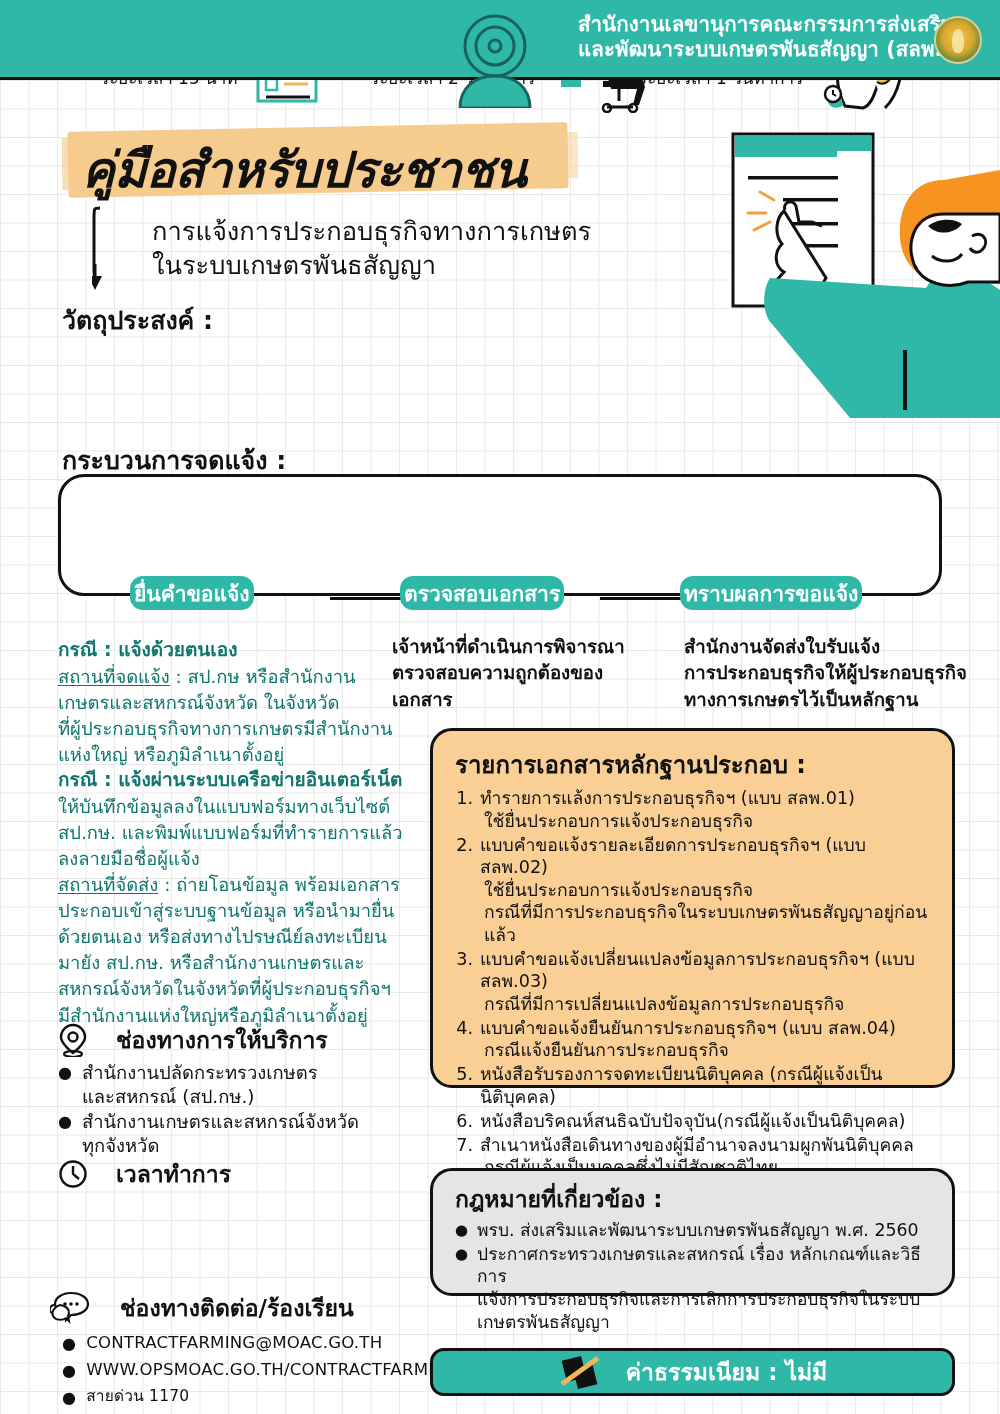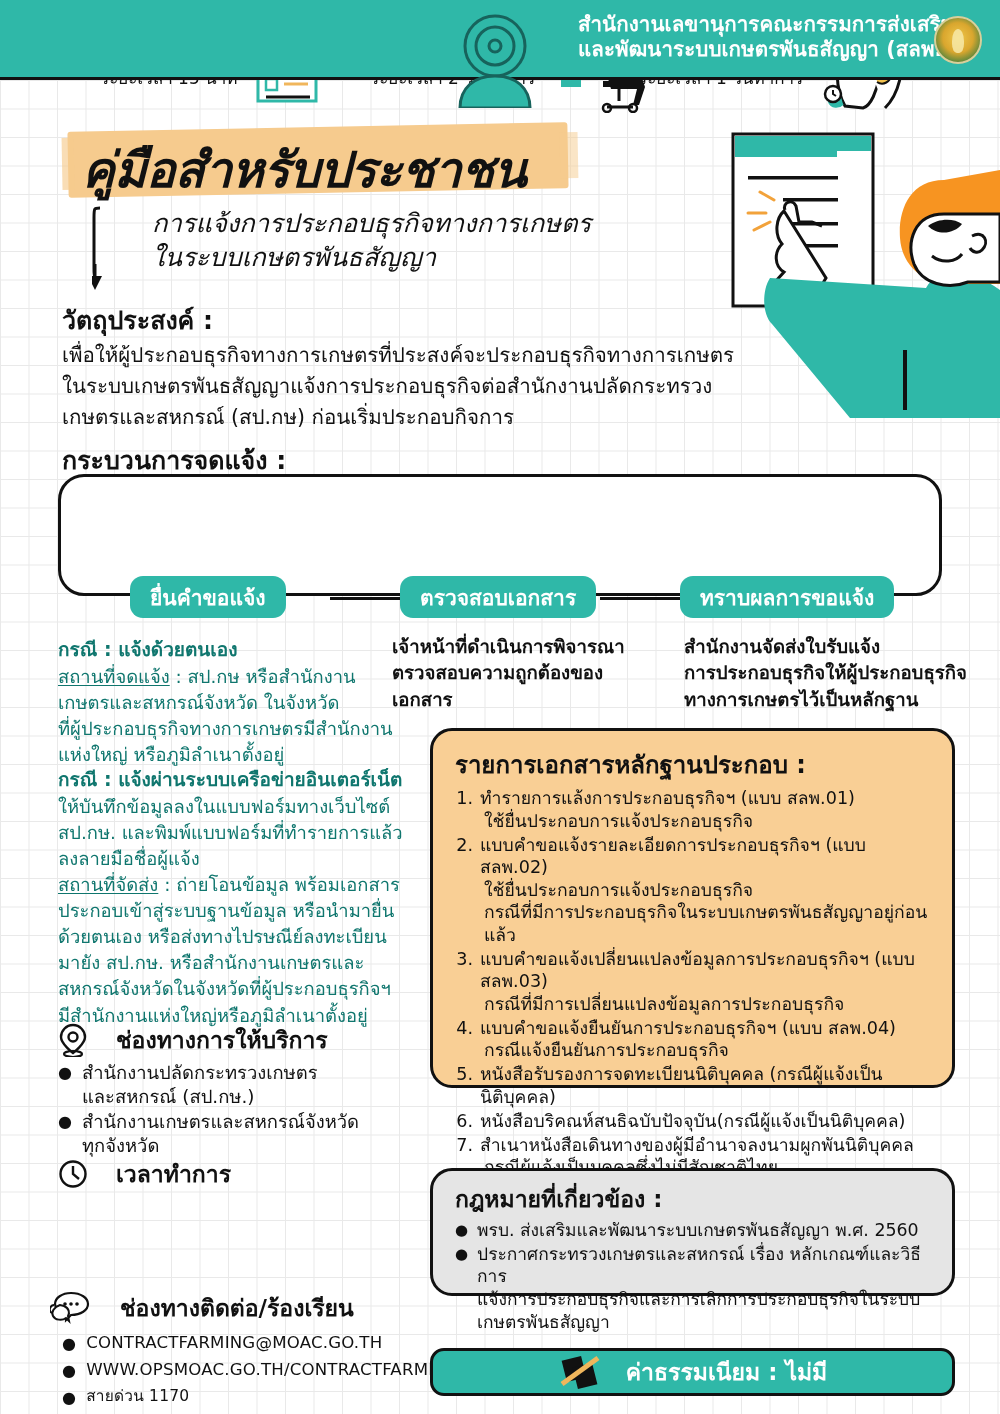--- a/index.html
+++ b/index.html
@@ -93,23 +93,22 @@
     font-size: 49px;
     font-weight: 800;
     font-style: italic;
     letter-spacing: -0.6px;
     z-index: 3;
     color: #111;
     white-space: nowrap;
   }
   #doc-subtitle {
     position: absolute;
-    left: 152px; top: 206px;
+    left: 152px; top: 214px;
     font-size: 25.5px;
-    font-style: italic;
     line-height: 1.34;
     color: #111;
     z-index: 3;
   }
   #title-arrow { position: absolute; left: 92px; top: 204px; z-index: 3; }
 
   
   #hero-illustration { position: absolute; left: 700px; top: 118px; z-index: 2; }
 
   
@@ -149,26 +148,26 @@
   .step-text { text-align: center; }
   .step-number {
     font-size: 25px; font-weight: 800; color: #111; line-height: 1.1;
   }
   .step-duration {
     font-size: 17px; color: #111; margin-top: 5px; white-space: nowrap;
   }
   .step-icon { margin-left: 6px; }
   .step-pill {
     position: absolute;
-    top: 576px; height: 42px;
+    top: 576px; height: 34px;
     background: #2fb8a8;
     border-radius: 13px;
     display: flex; align-items: center; justify-content: center;
     color: #fff; font-size: 21px; font-weight: 800;
-    padding: 0 20px;
+    padding: 0 4px;
     z-index: 4;
     white-space: nowrap;
   }
 
   
   .col-left { position: absolute; left: 58px; width: 350px; color: #0f766e; }
   .case-title { font-size: 19px; font-weight: 800; line-height: 1.45; }
   .case-body { font-size: 18.4px; line-height: 1.42; }
   .u { text-decoration: underline; text-underline-offset: 2px; }
 
@@ -297,25 +296,20 @@
     <path d="M70 160 C62 172 62 196 72 206 L150 300 L300 300 L300 172 C270 150 238 148 226 170 Z" fill="#2fb8a8"></path>
     <path d="M244 62 C210 62 198 92 200 120 C202 150 226 166 252 166 L300 166 L300 52 Z" fill="#f79421"></path>
     <path d="M244 96 C214 96 206 124 214 146 C222 166 248 172 268 164 L300 164 L300 96 Z" fill="#fff" stroke="#111" stroke-width="3"></path>
     <path d="M228 108 C238 100 254 100 262 106 C254 116 238 118 228 108 Z" fill="#111"></path>
     <path d="M232 138 C242 146 256 144 262 136" fill="none" stroke="#111" stroke-width="3"></path>
     <path d="M272 118 C284 112 290 124 282 132 C278 136 272 134 270 130" fill="#fff" stroke="#111" stroke-width="3"></path>
     <path d="M205 232 L205 292" stroke="#111" stroke-width="4"></path>
   </svg>
 
   <div id="objective-heading">วัตถุประสงค์ :</div>
-  <div id="objective-body">
-    <div>เพื่อให้ผู้ประกอบธุรกิจทางการเกษตรที่ประสงค์จะประกอบธุรกิจทางการเกษตร</div>
-    <div>ในระบบเกษตรพันธสัญญาแจ้งการประกอบธุรกิจต่อสำนักงานปลัดกระทรวง</div>
-    <div>เกษตรและสหกรณ์ (สป.กษ) ก่อนเริ่มประกอบกิจการ</div>
-  </div>
   <div id="process-heading">กระบวนการจดแจ้ง :</div>
 
   <div id="steps-panel"></div>
   <div class="step-connector" style="left:330px; width:120px;"></div>
   <div class="step-connector" style="left:600px; width:115px;"></div>
 
   <div class="step" style="left:100px;">
     <div class="step-text">
       <div class="step-number">ขั้นที่ 1 :</div>
       <div class="step-duration">ระยะเวลา 15 นาที</div>

